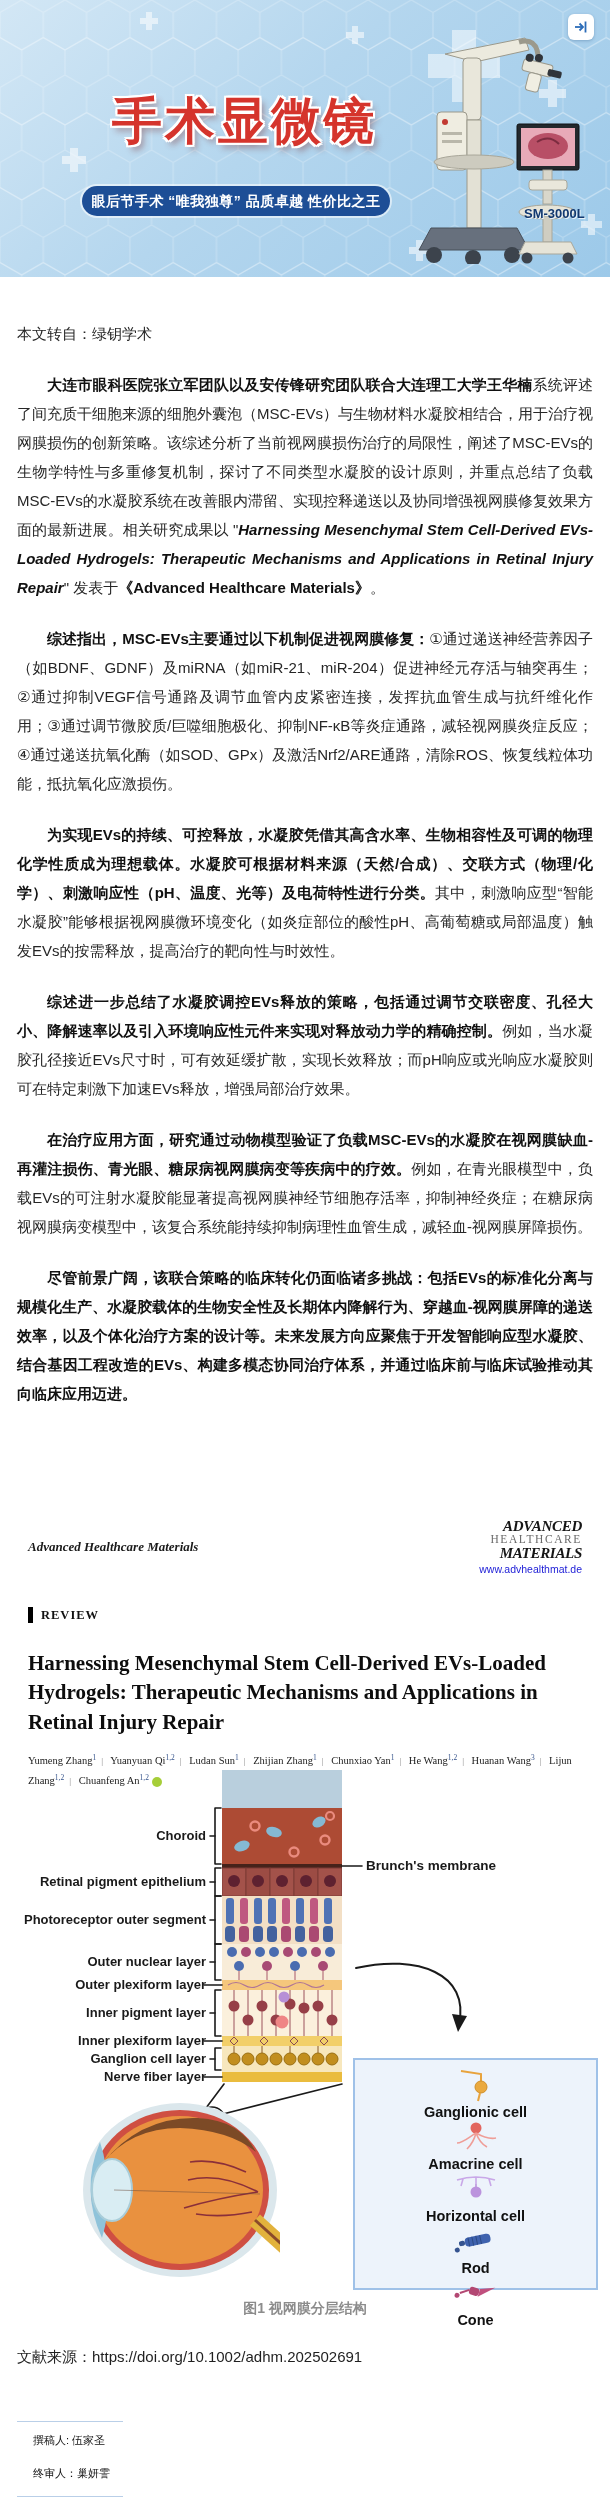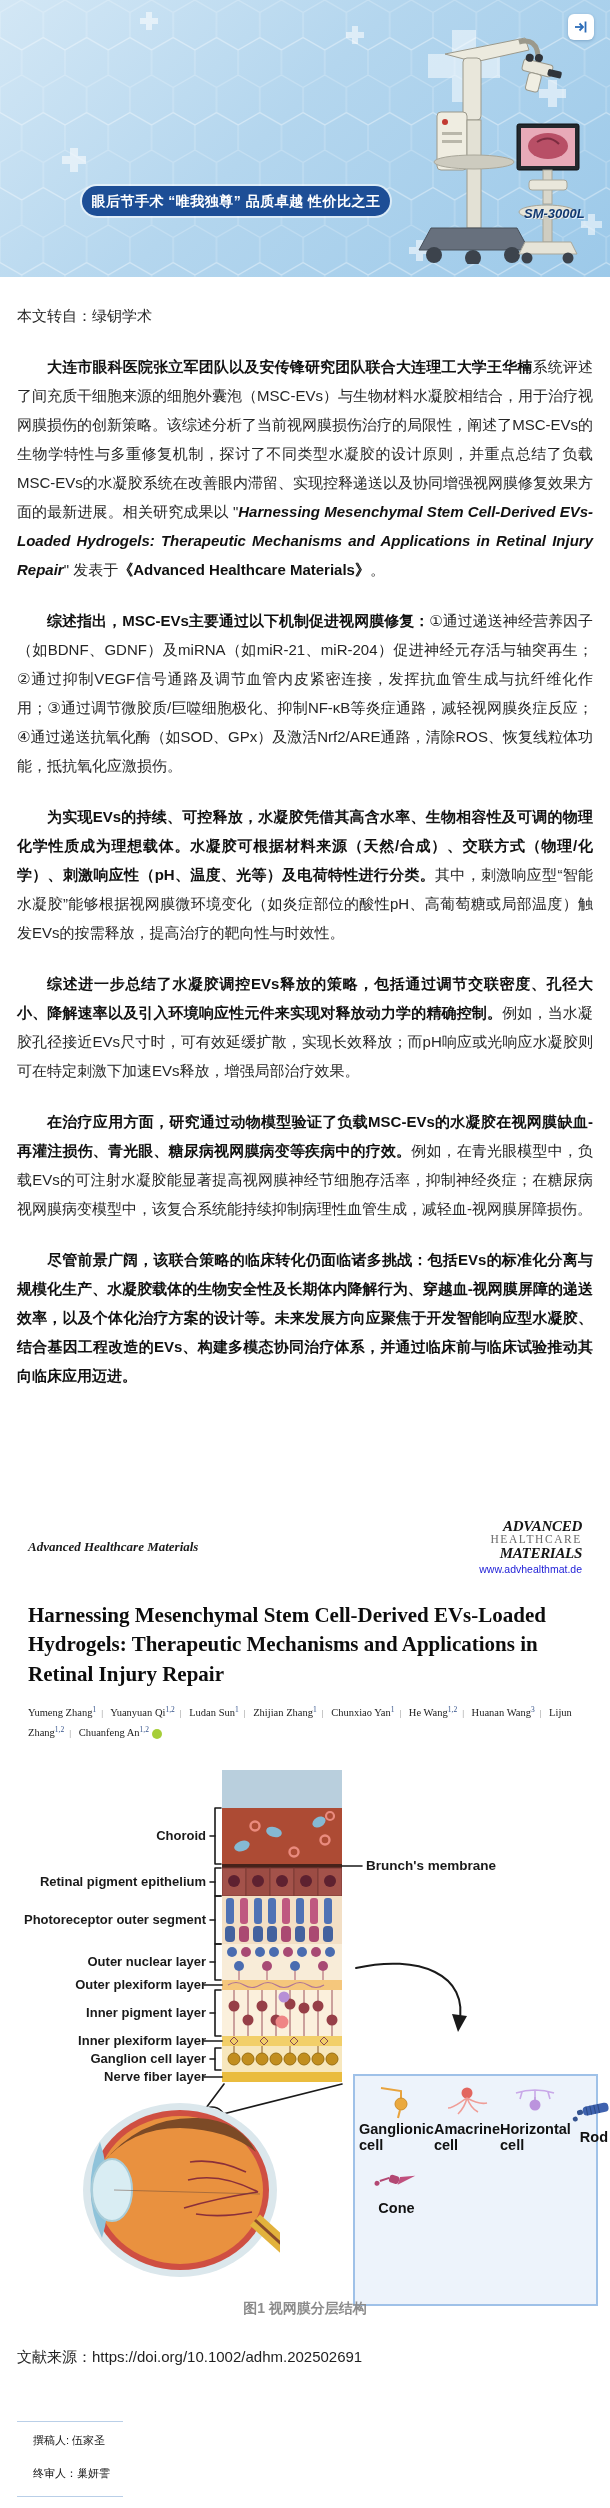--- a/index.html
+++ b/index.html
@@ -12,27 +12,27 @@
     background:linear-gradient(135deg,#d3e7f5 0%,#b4d6ee 45%,#9cc9e9 100%);}
   .banner svg.bg{position:absolute;top:0;left:0;}
   .banner-title{position:absolute;left:112px;top:88px;font-size:50px;font-weight:900;
     color:#d5342c;letter-spacing:3px;
     text-shadow:-2px -2px 0 #fff,2px -2px 0 #fff,-2px 2px 0 #fff,2px 2px 0 #fff,
                 0 -2px 0 #fff,0 2px 0 #fff,-2px 0 0 #fff,2px 0 0 #fff,4px 5px 6px rgba(120,40,40,.45);}
   .banner-pill{position:absolute;left:82px;top:186px;width:308px;height:30px;line-height:30px;
     background:#1d4e96;border-radius:16px;color:#fff;font-size:14px;font-weight:bold;
     text-align:center;letter-spacing:.5px;box-shadow:0 0 0 2px rgba(255,255,255,.55);}
   .banner-model{position:absolute;left:524px;top:206px;font-size:13px;font-weight:800;
-    font-style:italic;color:#12386f;text-shadow:1px 1px 0 #e8f2fa;}
+    color:#12386f;text-shadow:1px 1px 0 #e8f2fa;}
   .expand-btn{position:absolute;top:14px;right:16px;width:26px;height:26px;background:#fff;
     border-radius:6px;display:flex;align-items:center;justify-content:center;
     box-shadow:0 1px 3px rgba(30,70,120,.3);cursor:pointer;}
   .scope-art{position:absolute;right:16px;top:12px;}
   
-  .article{position:absolute;top:269px;left:0;width:610px;padding:32px 17px 0;box-sizing:border-box;
+  .article{position:absolute;top:287px;left:0;width:610px;padding:32px 17px 0;box-sizing:border-box;
     color:#262626;font-size:15px;line-height:29px;}
   .article p{margin:22px 0;text-align:justify;text-indent:2em;}
   .article p.no-indent{text-indent:0;margin-top:0;}
   .run-b{font-weight:bold;color:#111;}
   .run-bi{font-weight:bold;font-style:italic;color:#111;}
   
   .paper{position:absolute;top:1505px;left:0;width:610px;padding:0 28px;box-sizing:border-box;
     font-family:"Liberation Serif","DejaVu Serif",serif;color:#111;}
   .runhead{display:flex;justify-content:space-between;align-items:center;margin-top:14px;}
   .rh-left{font-size:13px;font-weight:bold;font-style:italic;color:#1a1a1a;}
@@ -50,22 +50,22 @@
   .orcid{display:inline-block;width:10px;height:10px;border-radius:50%;background:#a6ce39;
     vertical-align:middle;margin-left:3px;}
   
   .figure{position:absolute;top:1762px;left:0;width:506px;height:545px;}
   .retina-col{position:absolute;left:222px;top:8px;}
   .layer-label{position:absolute;left:0;width:206px;text-align:right;font-size:13px;font-weight:bold;
     color:#1a1a1a;line-height:15px;font-family:"Liberation Sans",sans-serif;}
   .membrane-label{position:absolute;left:366px;top:96px;font-size:13.5px;font-weight:bold;color:#1a1a1a;}
   .overlay{position:absolute;left:0;top:0;}
   .eye-art{position:absolute;left:80px;top:338px;}
-  .legend-box{position:absolute;left:353px;top:312px;width:245px;height:232px;background:#edf3fb;
-    border:2px solid #9fc1e8;box-sizing:border-box;display:grid;grid-template-columns:1fr 1fr 1fr 1fr;
+  .legend-box{position:absolute;left:353px;top:296px;width:245px;height:232px;background:#edf3fb;
+    border:2px solid #9fc1e8;box-sizing:border-box;display:grid;grid-template-columns:1fr;
     grid-template-rows:1fr 1fr 1fr;padding:8px 4px;}
   .legend-cell{display:flex;flex-direction:column;align-items:center;justify-content:center;}
   .legend-cell .lab{font-size:14.5px;font-weight:bold;color:#111;margin-top:2px;}
   .fig-caption{position:absolute;top:2300px;left:0;width:610px;text-align:center;
     font-size:14px;font-weight:bold;color:#8c8c8c;}
   .citation{position:absolute;top:2348px;left:17px;font-size:15px;color:#1f1f1f;}
   
   .foot-rule{position:absolute;left:17px;width:106px;height:1px;background:#b9cfe8;}
   .rule-1{top:2421px;} .rule-2{top:2496px;}
   .foot-line{position:absolute;left:33px;font-size:11px;font-weight:normal;color:#121212;}
@@ -121,20 +121,21 @@
     <path d="M158 130 q12 -8 22 2" stroke="#7c2c40" fill="none" stroke-width="2"></path>
     <rect x="164" y="158" width="9" height="34" fill="#d9d7cb" stroke="#a9a79a"></rect>
     <rect x="150" y="168" width="38" height="10" rx="3" fill="#e9e7db" stroke="#a9a79a"></rect>
     <ellipse cx="168" cy="200" rx="28" ry="7" fill="#e6e4d8" stroke="#a9a79a"></ellipse>
     <rect x="164" y="204" width="9" height="26" fill="#cfcdc1" stroke="#a9a79a"></rect>
     <path d="M146 230 L192 230 L198 242 L140 242 Z" fill="#e6e4d8" stroke="#a9a79a"></path>
     <circle cx="148" cy="246" r="5.5" fill="#3c434c"></circle>
       <circle cx="189" cy="246" r="5.5" fill="#3c434c"></circle>
   </svg>
 
+  <div class="banner-title">手术显微镜</div>
   <div class="banner-pill">眼后节手术 “唯我独尊” 品质卓越 性价比之王</div>
   <div class="banner-model">SM-3000L</div>
   <div class="expand-btn">
     <svg width="16" height="16" viewBox="0 0 16 16">
       <path d="M12.5 2.5 v11" stroke="#2b6cb8" stroke-width="1.8" fill="none"></path>
       <path d="M2 8 h7" stroke="#2b6cb8" stroke-width="1.8" fill="none"></path>
       <path d="M6.5 4.5 L10 8 L6.5 11.5" fill="none" stroke="#2b6cb8" stroke-width="1.8"></path>
     </svg>
   </div>
 </div>
@@ -151,20 +152,24 @@
 
 <div class="paper">
   <div class="runhead">
     <div class="rh-left">Advanced Healthcare Materials</div>
     <div class="rh-logo">
       <div class="l1">ADVANCED</div>
       <div class="l2">HEALTHCARE</div>
       <div class="l3">MATERIALS</div>
       <div class="url">www.advhealthmat.de</div>
     </div>
+  </div>
+  <div class="review-row">
+    <div class="review-bar"></div>
+    <div class="review-label">REVIEW</div>
   </div>
   <div class="paper-title">Harnessing Mesenchymal Stem Cell-Derived EVs-Loaded Hydrogels: Therapeutic Mechanisms and Applications in Retinal Injury Repair</div>
   <div class="authors">
     <span><span>Yumeng Zhang</span><sup>1</sup></span><span class="author-sep">|</span>
     <span><span>Yuanyuan Qi</span><sup>1,2</sup></span><span class="author-sep">|</span>
     <span><span>Ludan Sun</span><sup>1</sup></span><span class="author-sep">|</span>
     <span><span>Zhijian Zhang</span><sup>1</sup></span><span class="author-sep">|</span>
     <span><span>Chunxiao Yan</span><sup>1</sup></span><span class="author-sep">|</span>
     <span><span>He Wang</span><sup>1,2</sup></span><span class="author-sep">|</span>
     <span><span>Huanan Wang</span><sup>3</sup></span><span class="author-sep">|</span>

